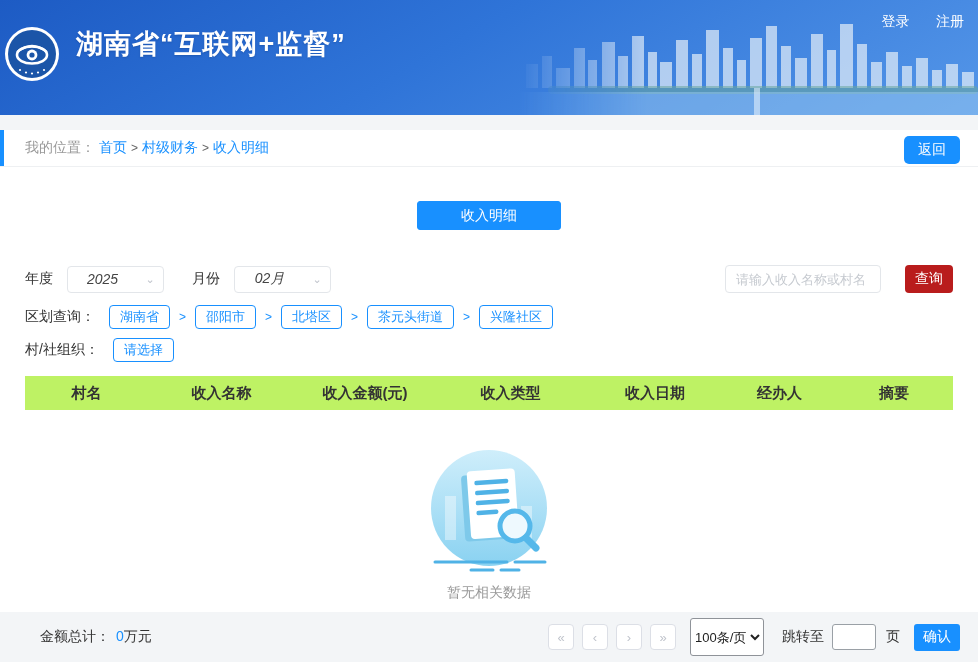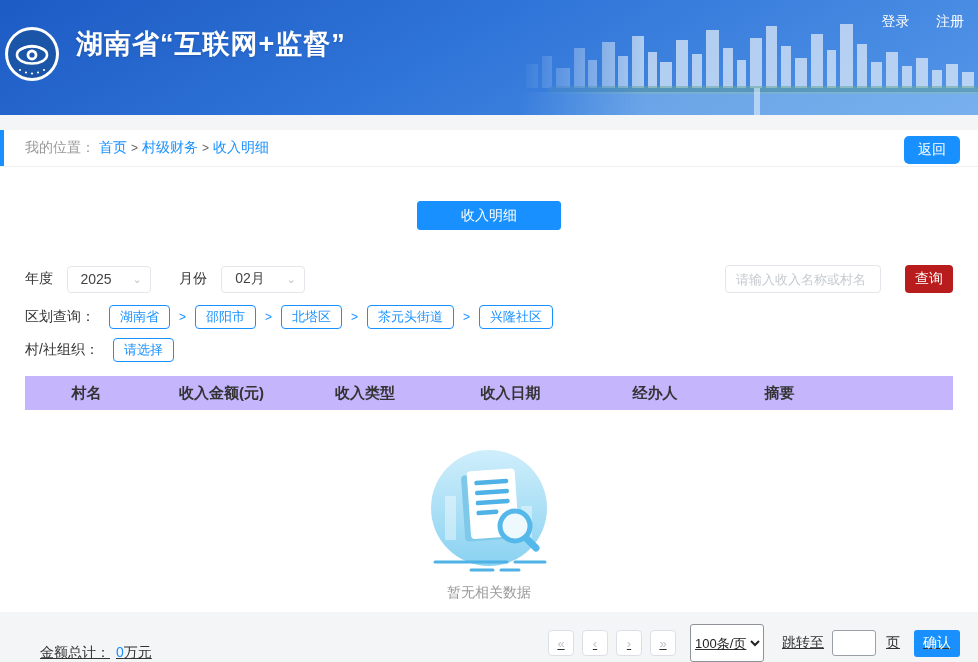--- a/index.html
+++ b/index.html
@@ -26,41 +26,41 @@
 
   
   .content { background:#fff; flex:1; position:relative; padding:0 25px; }
   .tabs { display:flex; justify-content:center; gap:16px; margin-top:34px; }
   .tab { width:144px; height:29px; display:flex; align-items:center; justify-content:center; font-size:14px; border-radius:3px; cursor:pointer; }
   .tab.active { background:#1890ff; color:#fff; border:1px solid #1890ff; }
   .tab.inactive { background:#fff; color:#333; border:1px solid #ccc; }
 
   .filter-row { margin-top:35px; display:flex; align-items:center; font-size:14px; }
   .flabel { color:#333; margin-right:14px; }
-  .select-box { width:84px; height:27px; border:1px solid #e3e6ea; border-radius:4px; display:flex; align-items:center; background:#fff; cursor:pointer; margin-right:28px; }
+  .select-box { width:97px; height:27px; border:1px solid #e3e6ea; border-radius:4px; display:flex; align-items:center; background:#fff; cursor:pointer; margin-right:28px;font-style:italic; }
   .select-box .val { flex:1; text-align:center; color:#444; }
   .select-box .chev { width:26px; color:#c0c4cc; font-size:11px; text-align:center; }
   .search-area { margin-left:auto; display:flex; align-items:center; }
   .search-input { width:156px; height:28px; border:1px solid #e3e6ea; border-radius:4px; padding:0 10px; font-size:13px; color:#333; outline:none; }
   .search-input::placeholder { color:#c6cad0; }
   .query-btn { margin-left:24px; background:#b91c1c; color:#fff; border:none; border-radius:4px; font-size:14px; width:48px; height:28px; cursor:pointer; }
 
   .district-row { margin-top:12px; display:flex; align-items:center; font-size:14px; flex-wrap:wrap; }
   .chip { border:1px solid #1890ff; color:#1890ff; background:#fff; border-radius:4px; padding:2px 10px; font-size:13px; cursor:pointer; }
   .chip-sep { color:#1890ff; margin:0 9px; font-size:12px; }
   .village-row { margin-top:9px; display:flex; align-items:center; font-size:14px; }
 
-  .table-head { margin-top:14px; display:grid; grid-template-columns:123px 147px 140px 151px 138px 111px auto; background:#c4b5fd; height:34px; align-items:center; }
+  .table-head { margin-top:14px; display:grid; grid-template-columns:123px 147px 140px 151px 138px 111px auto; background:#bef264; height:34px; align-items:center; }
   .th { text-align:center; font-size:15px; font-weight:bold; color:#333; }
 
   .empty-zone { display:flex; flex-direction:column; align-items:center; margin-top:38px; }
   .empty-text { margin-top:10px; color:#999; font-size:14px; }
 
   
-  .footer { height:50px; flex:none; display:flex; align-items:flex-end; padding:0 18px 0 40px; font-size:14px; background:#f3f5f7;text-decoration:underline; }
+  .footer { height:50px; flex:none; display:flex; align-items:center; padding:0 18px 0 40px; font-size:14px; background:#f3f5f7; }
   .total { color:#333; }
   .total .num { color:#1890ff; margin-left:6px; }
   .pager { margin-left:auto; display:flex; align-items:center; gap:8px; }
   .pg-btn { width:26px; height:26px; border:1px solid #dcdfe6; background:#fff; border-radius:4px; color:#c0c4cc; font-size:13px; display:flex; align-items:center; justify-content:center; cursor:pointer; }
   .size-select { height:38px; border:1px solid #8f9399; border-radius:3px; background:#fff; font-size:13px; color:#222; margin-left:6px; font-family:"Liberation Sans",sans-serif; }
   .jump-label { margin-left:10px; }
   .jump-input { width:44px; height:26px; border:1px solid #9aa0a6; border-radius:3px; outline:none; padding:0 5px; }
   .page-unit { margin:0 2px; }
   .confirm-btn { background:#1890ff; color:#fff; border:none; border-radius:3px; width:46px; height:27px; font-size:14px; cursor:pointer; margin-left:4px; }
 </style>
@@ -180,20 +180,21 @@
       <button class="chip">兴隆社区</button>
     </div>
 
     <div class="village-row">
       <span class="flabel">村/社组织：</span>
       <button class="chip">请选择</button>
     </div>
 
     <div class="table-head">
       <div class="th">村名</div>
+      <div class="th">收入名称</div>
       <div class="th">收入金额(元)</div>
       <div class="th">收入类型</div>
       <div class="th">收入日期</div>
       <div class="th">经办人</div>
       <div class="th">摘要</div>
     </div>
 
     <div class="empty-zone">
       <svg width="132" height="126" viewBox="0 0 132 126">
         <defs>

